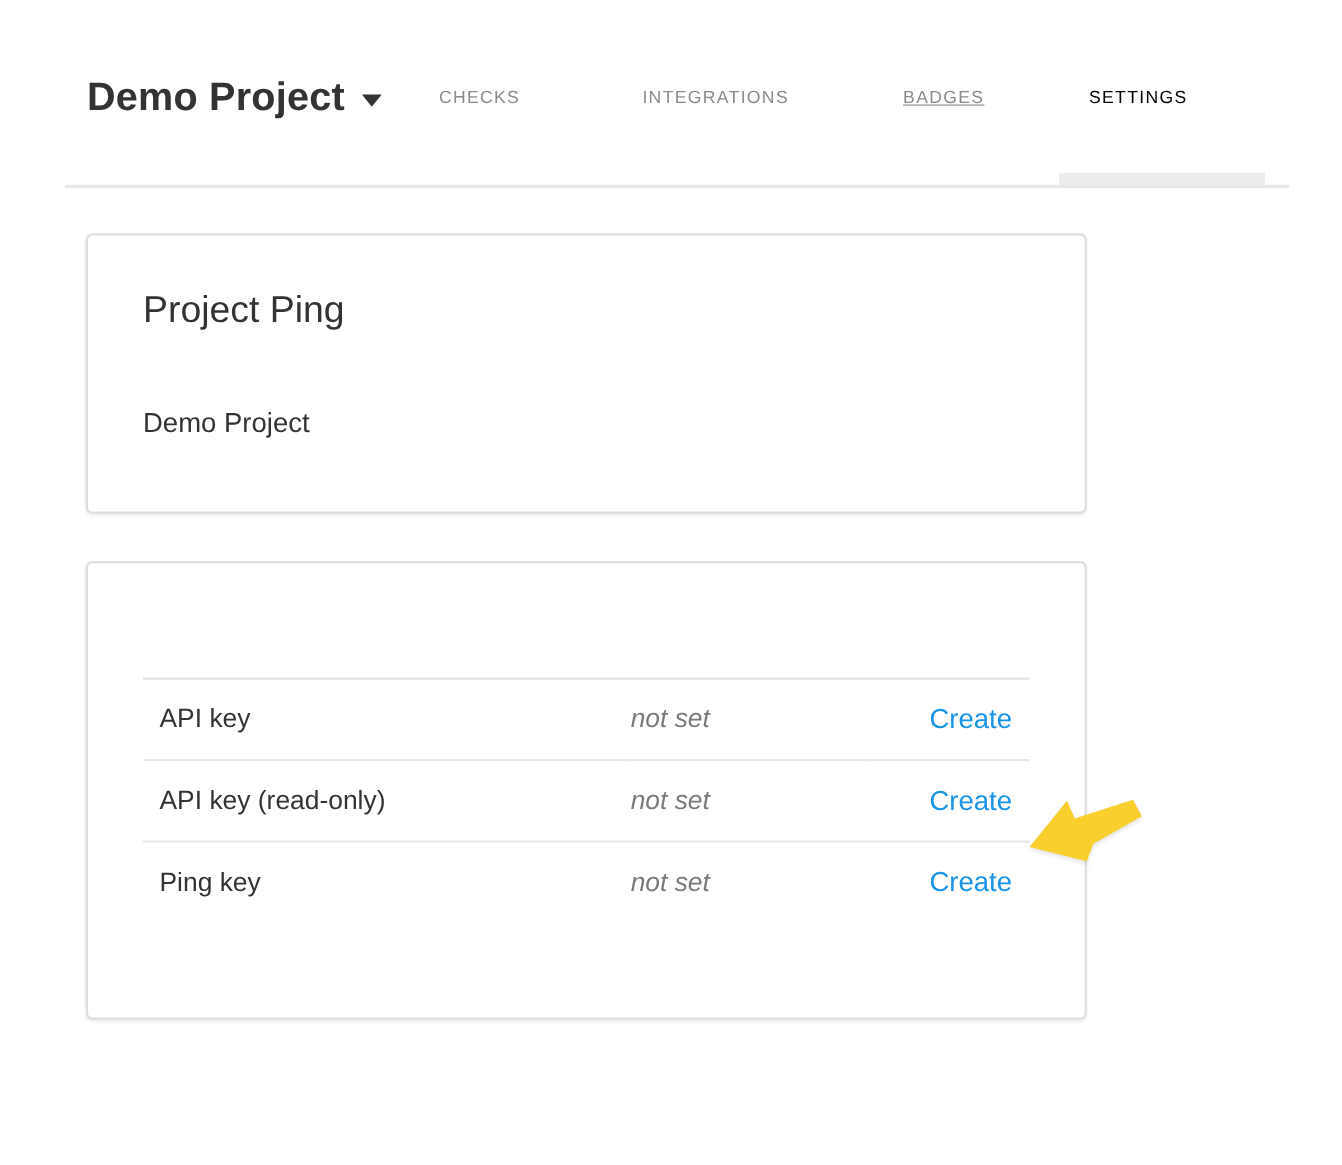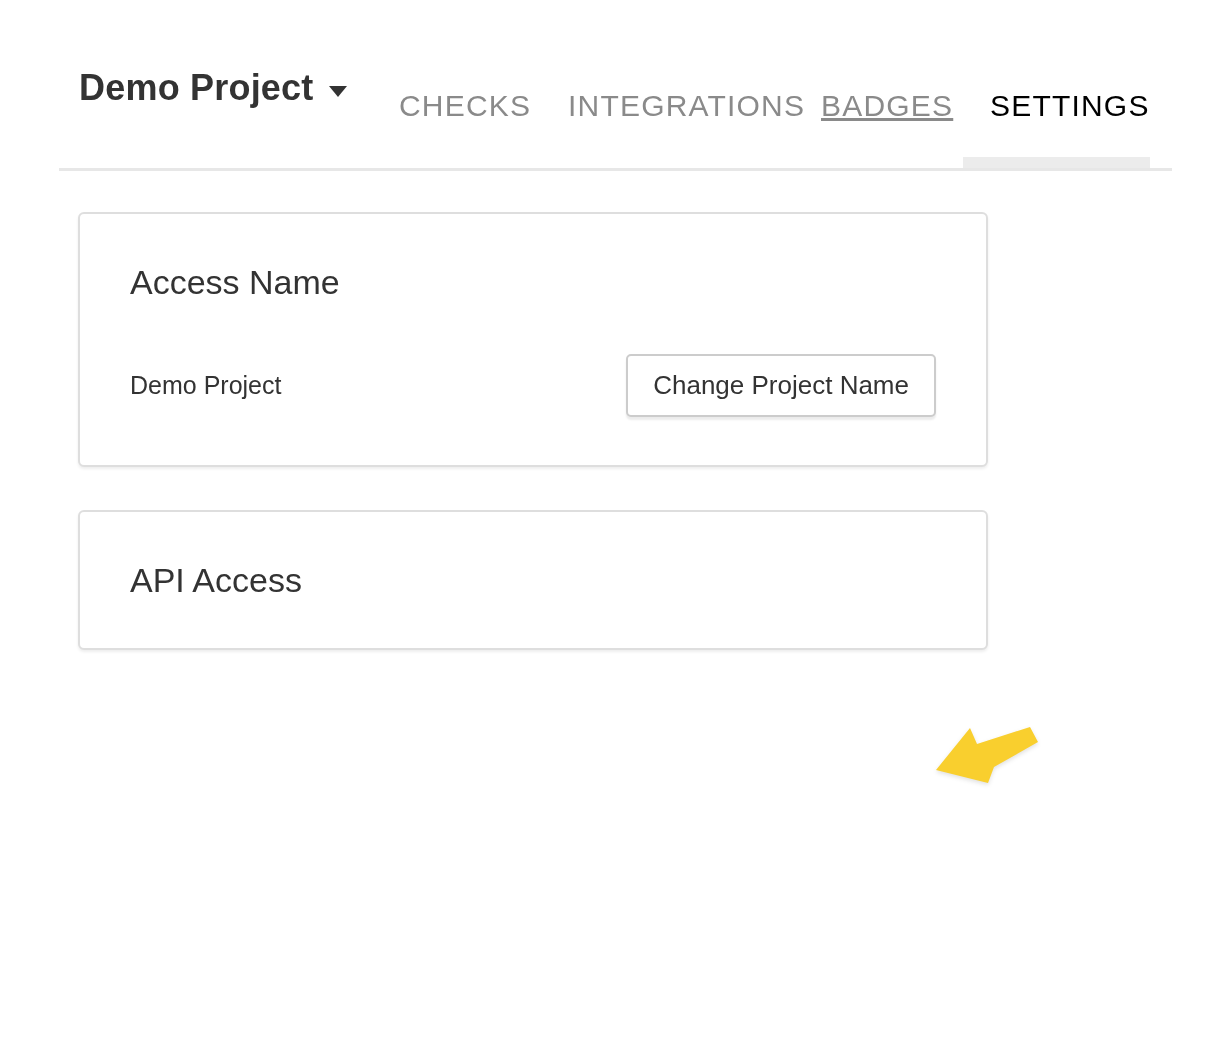--- a/index.html
+++ b/index.html
@@ -23,27 +23,27 @@
   }
   .caret {
     width: 0; height: 0;
     border-left: 9px solid transparent;
     border-right: 9px solid transparent;
     border-top: 11px solid #333333;
     margin-top: 6px;
   }
   .nav-item {
     position: absolute; top: 77px;
-    font-size: 30px; letter-spacing: 1.2px;
+    font-size: 16px; letter-spacing: 1.2px;
     color: #8a8a8a; line-height: 26px;
-    cursor: pointer; white-space: nowrap; margin-top: 16px;
+    cursor: pointer; white-space: nowrap;
   }
   .nav-item.active { color: #000000; }
   .nav-checks       { left: 399px; }
-  .nav-integrations { left: 568px; }
+  .nav-integrations { left: 584px; }
   .nav-badges       { left: 821px; text-decoration: underline; }
   .nav-settings     { left: 990px; }
 
   .active-tab-indicator {
     position: absolute; left: 963px; top: 157px;
     width: 187px; height: 14px; background: #ececec;
   }
   .header-divider {
     position: absolute; left: 59px; top: 168px;
     width: 1113px; height: 3px; background: #e7e7e7;
@@ -121,27 +121,50 @@
   <span class="nav-item nav-badges">BADGES</span>
   <span class="nav-item nav-settings active">SETTINGS</span>
 
   <div class="active-tab-indicator"></div>
   <div class="header-divider"></div>
 </div>
 
 <div class="main">
 
   <div class="card">
-    <div class="card-title">Access Name</div>
+    <div class="card-title">Project Ping</div>
     <div class="pn-row">
       <span class="pn-current">Demo Project</span>
-      <button class="btn-default">Change Project Name</button>
     </div>
   </div>
 
   <div class="card">
-    <div class="card-title">API Access</div>
+    <table class="api-table">
+      <tbody>
+        <tr class="sep">
+          <td class="key-label">API key</td>
+          <td class="key-value">not set</td>
+          <td class="key-action">
+            <a>Create</a>
+          </td>
+        </tr>
+        <tr class="sep">
+          <td class="key-label">API key (read-only)</td>
+          <td class="key-value">not set</td>
+          <td class="key-action">
+            <a>Create</a>
+          </td>
+        </tr>
+        <tr>
+          <td class="key-label">Ping key</td>
+          <td class="key-value">not set</td>
+          <td class="key-action">
+            <a>Create</a>
+          </td>
+        </tr>
+      </tbody>
+    </table>
   </div>
 </div>
 
 <svg class="arrow-annotation" viewBox="0 0 118 72">
   <polygon points="10,50 44,8 51,24 104,7 112,22 68,47 62,63" fill="#F9CF2E"></polygon>
 </svg>
 
 </body></html>

